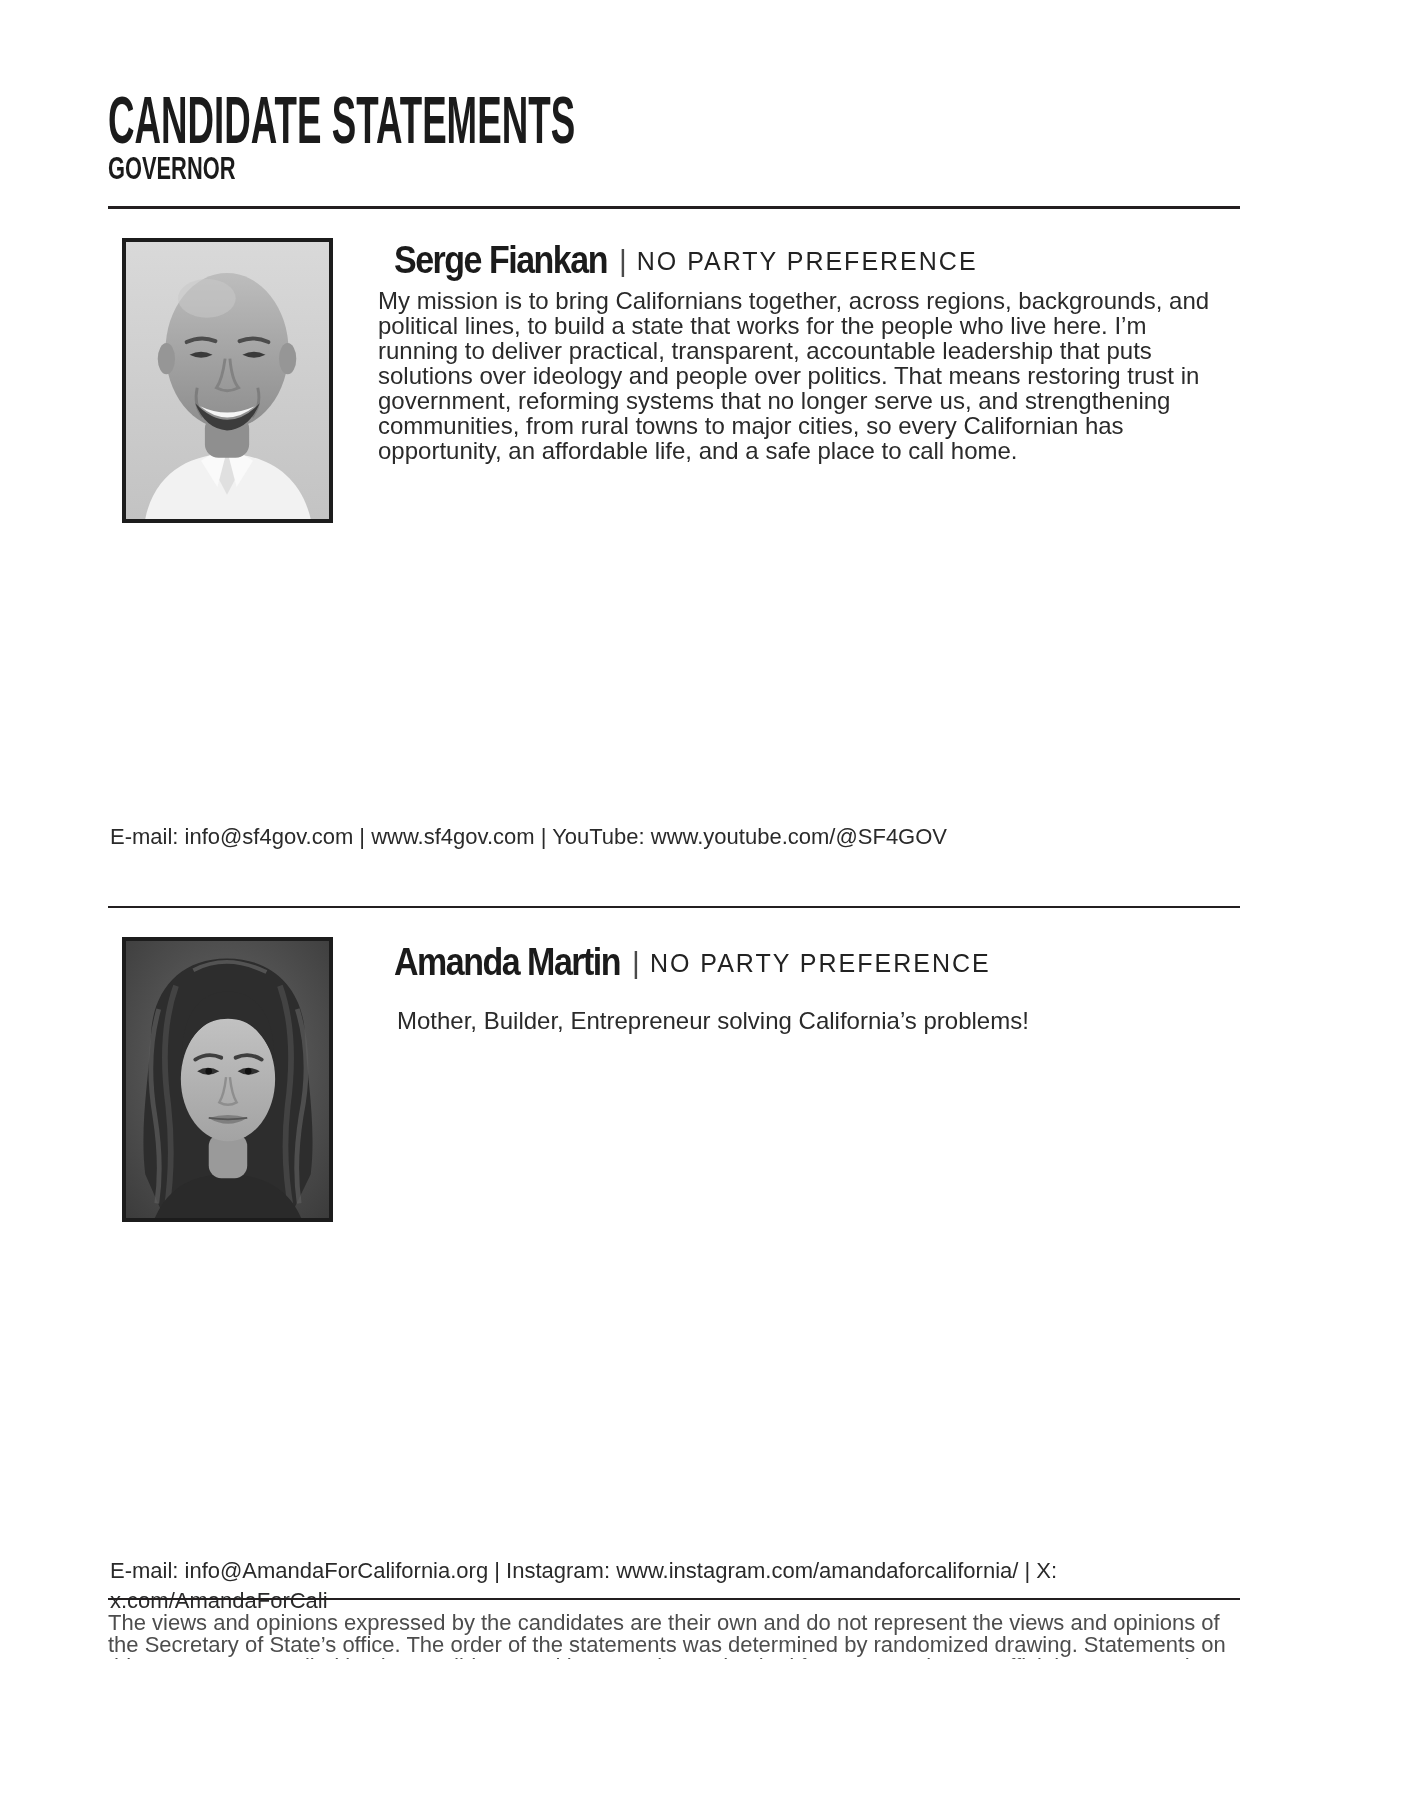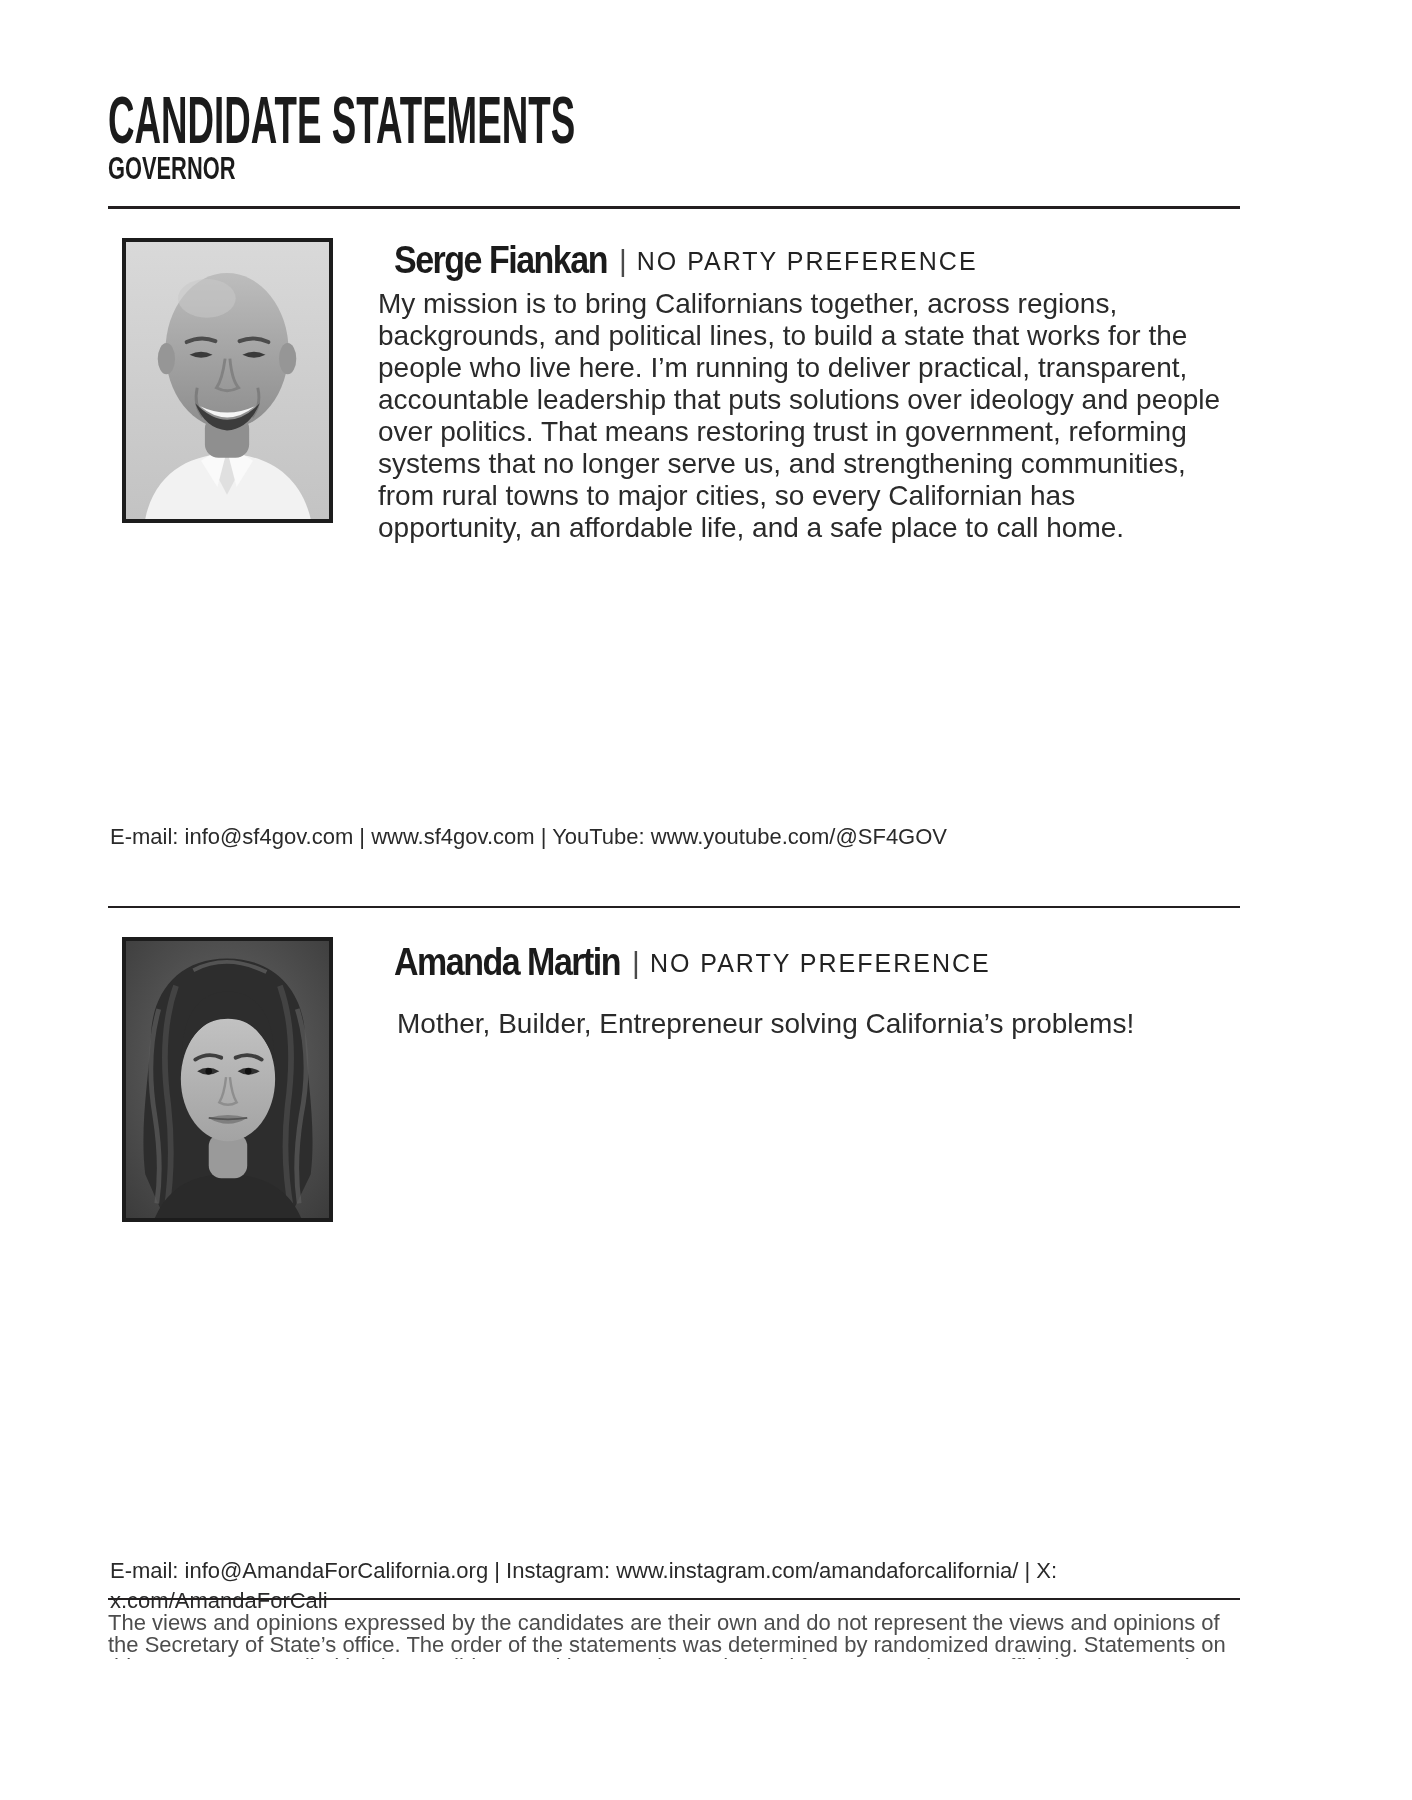--- a/index.html
+++ b/index.html
@@ -84,22 +84,22 @@
     font-weight: 400;
     letter-spacing: 2px;
     color: #222222;
     vertical-align: 3px;
   }
 
   .statement {
     position: absolute;
     left: 378px;
     width: 845px;
-    font-size: 28px;
-    line-height: 32px;
+    font-size: 24px;
+    line-height: 25px;
     color: #2a2a2a;
   }
 
   .contact {
     position: absolute;
     left: 110px;
     width: 1130px;
     font-size: 22px;
     line-height: 30px;
     color: #2a2a2a;

